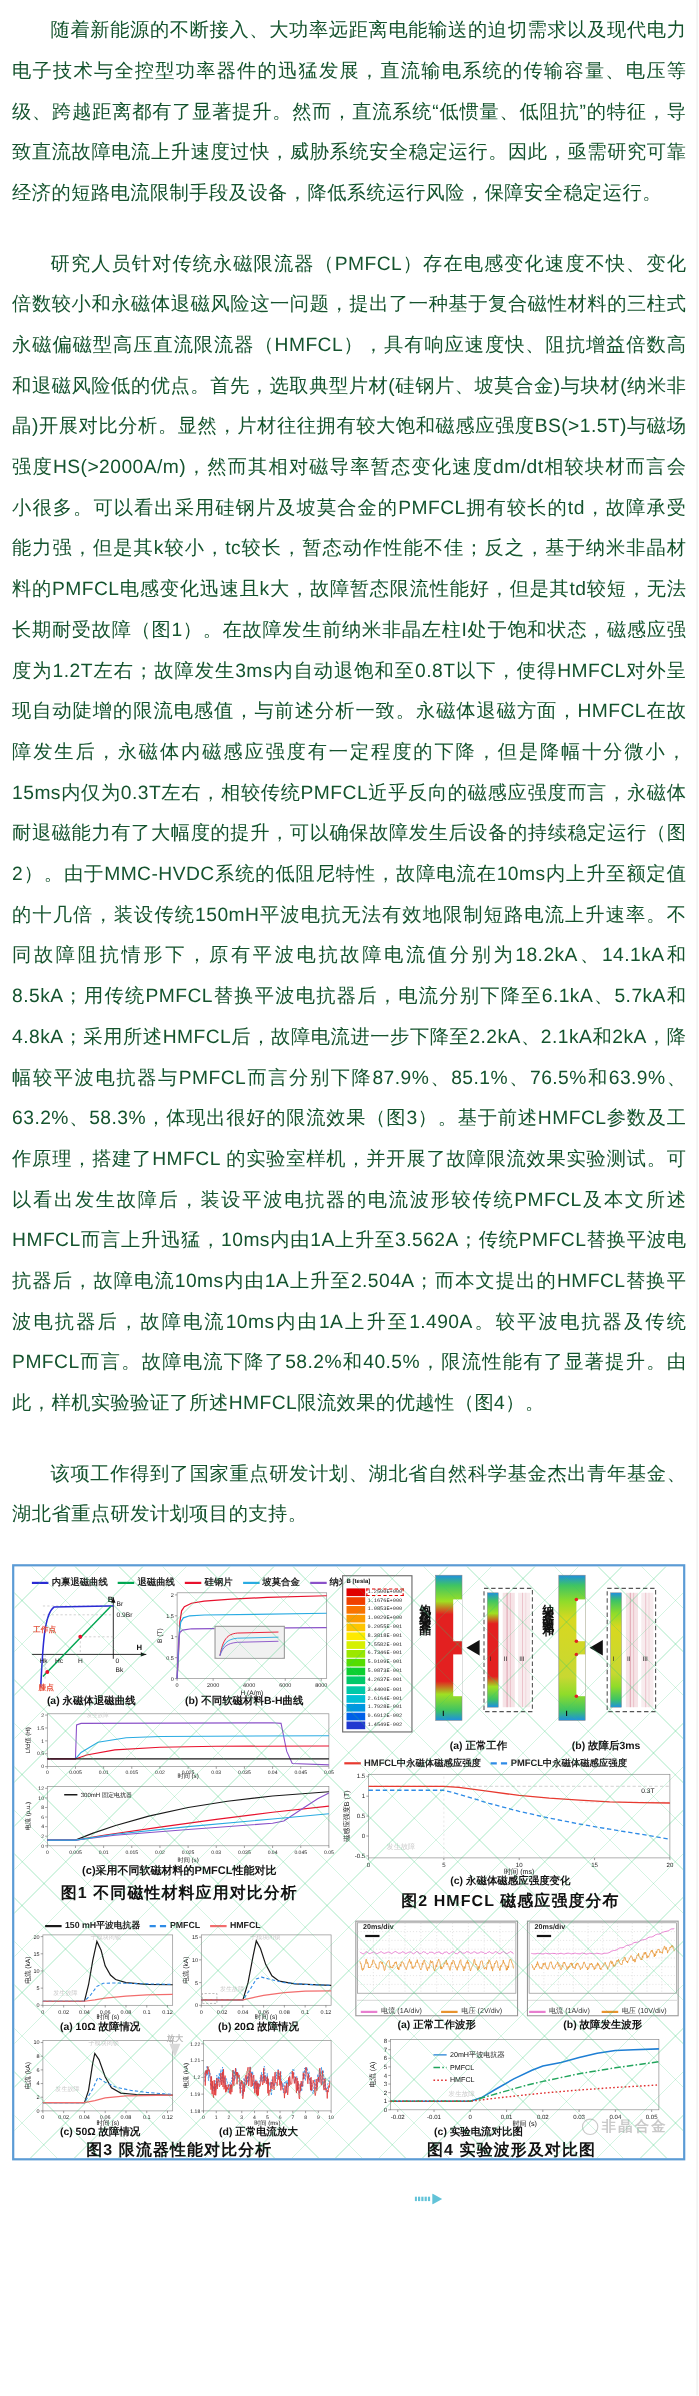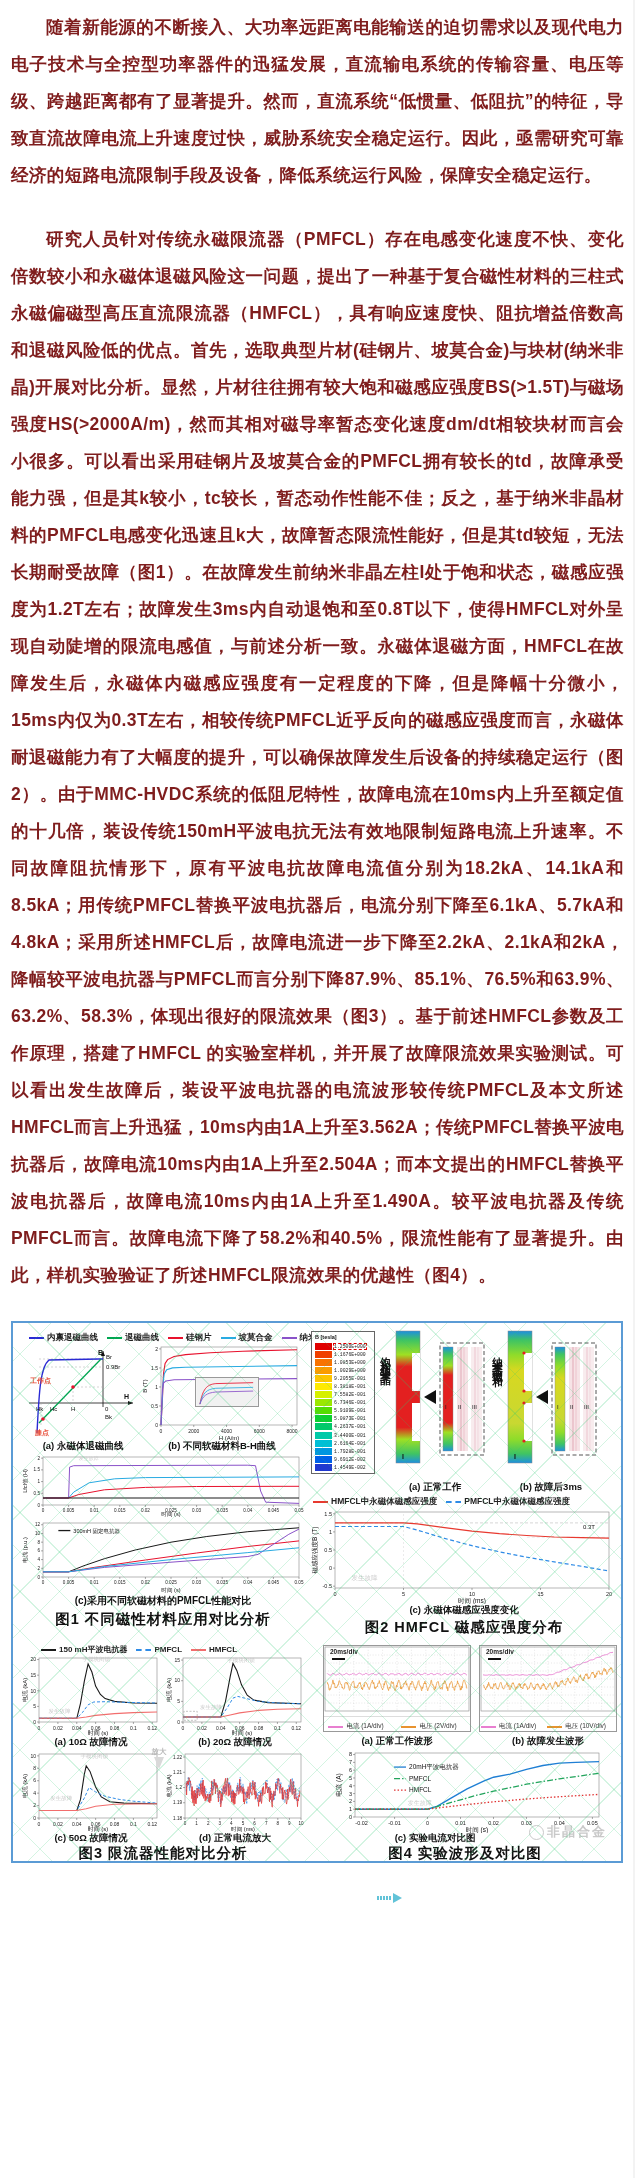--- a/index.html
+++ b/index.html
@@ -1,21 +1,21 @@
 <!DOCTYPE html>
 <html><head>
 <meta charset="utf-8">
 <style>
   html,body{margin:0;padding:0;background:#fff;}
   .page{width:635px;height:2178px;overflow:hidden;position:relative;background:#fff;
         font-family:"Liberation Sans",sans-serif;}
   .scrollhint{position:absolute;right:0;top:0;width:2px;height:100%;background:#f3f3f3;}
   .content{padding:9px 11px 0 11px;}
-  .content p{margin:0 0 27px 0;font-size:17.5px;line-height:37px;color:#7f1d1d;
-             text-align:justify;text-indent:2em;letter-spacing:0.4px;font-weight:bold;}
+  .content p{margin:0 0 27px 0;font-size:17.5px;line-height:37px;color:#14532d;
+             text-align:justify;text-indent:2em;letter-spacing:0.4px;}
   
   .fb{box-sizing:border-box;width:612px;height:542px;border:2px solid #5b9bd5;position:relative;
       margin:6px 0 0 11px;background:#fff;overflow:hidden;}
   .wm{position:absolute;left:0;top:0;right:0;bottom:0;z-index:6;pointer-events:none;
       background:
         repeating-linear-gradient(45deg, transparent 0 27px, rgba(40,200,110,0.20) 27px 28px),
         repeating-linear-gradient(-45deg, transparent 0 27px, rgba(40,200,110,0.20) 27px 28px);}
   .abs{position:absolute;}
   .cap{font-weight:700;color:#111;text-align:center;font-size:9.5px;line-height:12px;}
   .figtitle{font-weight:700;color:#111;text-align:center;font-size:14.5px;letter-spacing:1px;}
@@ -45,20 +45,21 @@
   
   .divider{width:26px;height:10px;margin:30px 0 0 377px;}
 </style>
 </head>
 <body>
 
 <div class="page">
   <div class="content">
     <p>随着新能源的不断接入、大功率远距离电能输送的迫切需求以及现代电力电子技术与全控型功率器件的迅猛发展，直流输电系统的传输容量、电压等级、跨越距离都有了显著提升。然而，直流系统“低惯量、低阻抗”的特征，导致直流故障电流上升速度过快，威胁系统安全稳定运行。因此，亟需研究可靠经济的短路电流限制手段及设备，降低系统运行风险，保障安全稳定运行。</p>
     <p>研究人员针对传统永磁限流器（PMFCL）存在电感变化速度不快、变化倍数较小和永磁体退磁风险这一问题，提出了一种基于复合磁性材料的三柱式永磁偏磁型高压直流限流器（HMFCL），具有响应速度快、阻抗增益倍数高和退磁风险低的优点。首先，选取典型片材(硅钢片、坡莫合金)与块材(纳米非晶)开展对比分析。显然，片材往往拥有较大饱和磁感应强度BS(&gt;1.5T)与磁场强度HS(&gt;2000A/m)，然而其相对磁导率暂态变化速度dm/dt相较块材而言会小很多。可以看出采用硅钢片及坡莫合金的PMFCL拥有较长的td，故障承受能力强，但是其k较小，tc较长，暂态动作性能不佳；反之，基于纳米非晶材料的PMFCL电感变化迅速且k大，故障暂态限流性能好，但是其td较短，无法长期耐受故障（图1）。在故障发生前纳米非晶左柱I处于饱和状态，磁感应强度为1.2T左右；故障发生3ms内自动退饱和至0.8T以下，使得HMFCL对外呈现自动陡增的限流电感值，与前述分析一致。永磁体退磁方面，HMFCL在故障发生后，永磁体内磁感应强度有一定程度的下降，但是降幅十分微小，15ms内仅为0.3T左右，相较传统PMFCL近乎反向的磁感应强度而言，永磁体耐退磁能力有了大幅度的提升，可以确保故障发生后设备的持续稳定运行（图2）。由于MMC-HVDC系统的低阻尼特性，故障电流在10ms内上升至额定值的十几倍，装设传统150mH平波电抗无法有效地限制短路电流上升速率。不同故障阻抗情形下，原有平波电抗故障电流值分别为18.2kA、14.1kA和8.5kA；用传统PMFCL替换平波电抗器后，电流分别下降至6.1kA、5.7kA和4.8kA；采用所述HMFCL后，故障电流进一步下降至2.2kA、2.1kA和2kA，降幅较平波电抗器与PMFCL而言分别下降87.9%、85.1%、76.5%和63.9%、63.2%、58.3%，体现出很好的限流效果（图3）。基于前述HMFCL参数及工作原理，搭建了HMFCL 的实验室样机，并开展了故障限流效果实验测试。可以看出发生故障后，装设平波电抗器的电流波形较传统PMFCL及本文所述HMFCL而言上升迅猛，10ms内由1A上升至3.562A；传统PMFCL替换平波电抗器后，故障电流10ms内由1A上升至2.504A；而本文提出的HMFCL替换平波电抗器后，故障电流10ms内由1A上升至1.490A。较平波电抗器及传统PMFCL而言。故障电流下降了58.2%和40.5%，限流性能有了显著提升。由此，样机实验验证了所述HMFCL限流效果的优越性（图4）。</p>
+    <p>该项工作得到了国家重点研发计划、湖北省自然科学基金杰出青年基金、湖北省重点研发计划项目的支持。</p>
   </div>
 
   
   <div class="fb">
 
     <div class="abs leg" style="left:16px;top:9px;font-size:8.5px;">
       <span class="li">
           <span class="sw sw-solid" style="background: rgb(42, 42, 212);"></span>
           <span>内禀退磁曲线</span>
         </span>

